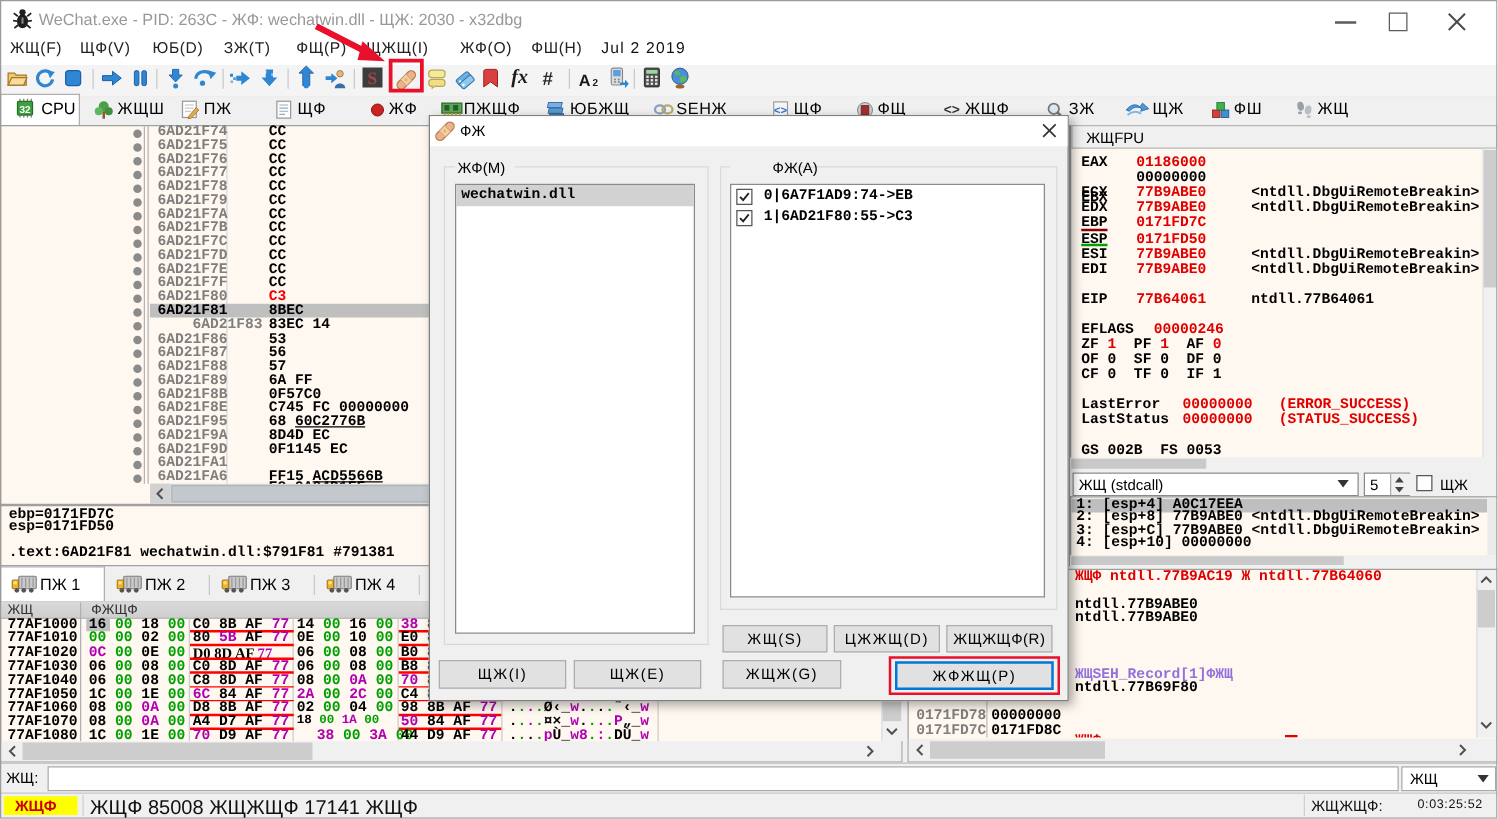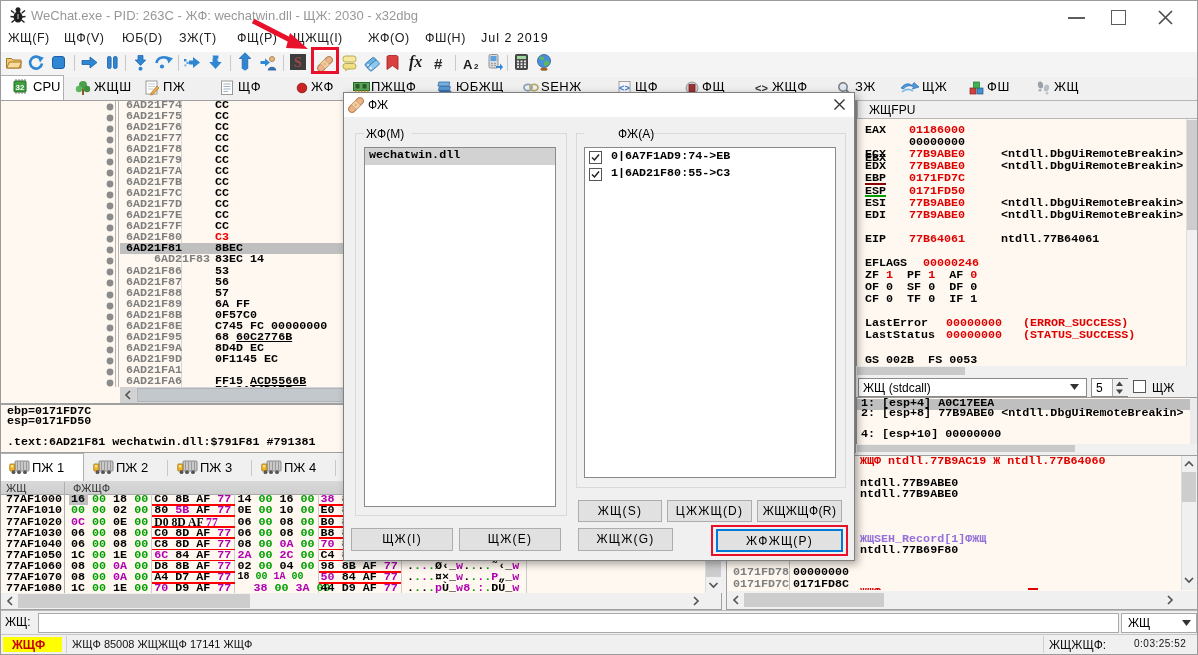--- a/index.html
+++ b/index.html
@@ -629,39 +629,40 @@
 <svg class="a" style="left:1113px;top:389px" width="13" height="6" viewBox="0 0 13 6">
     <polygon points="3,0.5 10,0.5 6.5,5" fill="#444"></polygon>
   </svg>
 <div class="a" style="left:1133px;top:380px;width:13px;height:13px;background:#fff;border:1px solid #555;box-sizing:border-box;"></div>
 <div class="a" style="left:1152px;top:382px;color:#000;font-size:12px;white-space:pre;line-height:1;">ЩЖ</div>
 <div class="a" style="left:856px;top:397px;width:342px;height:56px;background:#FFF8F0;border-top:1px solid #9a9a9a;border-left:1px solid #9a9a9a;box-sizing:border-box;"></div>
 <div class="a" style="left:857px;top:398px;width:333px;height:46px;overflow:hidden;">
 <div class="a" style="left:0px;top:1.2px;width:333px;height:10.4px;background:#bfbfbf;"></div>
 <div class="a" style="left:4px;top:0.2px;color:#000;font-size:11.7px;white-space:pre;line-height:1;font-family:'Liberation Mono',monospace;font-weight:bold;">1: [esp+4] A0C17EEA</div>
 <div class="a" style="left:4px;top:10.43px;color:#000;font-size:11.7px;white-space:pre;line-height:1;font-family:'Liberation Mono',monospace;font-weight:bold;">2: [esp+8] 77B9ABE0 &lt;ntdll.DbgUiRemoteBreakin&gt;</div>
+<div class="a" style="left:4px;top:20.66px;color:#000;font-size:11.7px;white-space:pre;line-height:1;font-family:'Liberation Mono',monospace;font-weight:bold;">3: [esp+C] 77B9ABE0 &lt;ntdll.DbgUiRemoteBreakin&gt;</div>
 <div class="a" style="left:4px;top:30.89px;color:#000;font-size:11.7px;white-space:pre;line-height:1;font-family:'Liberation Mono',monospace;font-weight:bold;">4: [esp+10] 00000000</div>
 </div>
 <div class="a" style="left:1190px;top:398px;width:8px;height:46px;background:#ebebeb;"></div>
 <div class="a" style="left:856px;top:444px;width:342px;height:9px;background:#f0f0f0;"></div>
 <div class="a" style="left:857px;top:445px;width:218px;height:7px;background:#c9c9c9;"></div>
 <div class="a" style="left:0px;top:610px;width:1198px;height:2px;background:#f0f0f0;border-top:1px solid #b9b9b9;"></div>
 <div class="a" style="left:0px;top:612px;width:1198px;height:22px;background:#f0f0f0;"></div>
 <div class="a" style="left:5px;top:616px;color:#000;font-size:12px;white-space:pre;line-height:1;">ЖЩ:</div>
 <div class="a" style="left:38px;top:613px;width:1081px;height:20px;background:#fff;border:1px solid #a9a9a9;box-sizing:border-box;"></div>
 <div class="a" style="left:1121px;top:613px;width:76px;height:20px;background:#fff;border:1px solid #a9a9a9;box-sizing:border-box;"></div>
 <div class="a" style="left:1128px;top:617px;color:#000;font-size:12px;white-space:pre;line-height:1;">ЖЩ</div>
 <svg class="a" style="left:1182px;top:620px" width="10" height="8" viewBox="0 0 10 8">
     <polygon points="0,0 9,0 4.5,6" fill="#333"></polygon>
   </svg>
 <div class="a" style="left:0px;top:634px;width:1198px;height:21px;background:#f0f0f0;border-top:1px solid #c6c6c6;"></div>
 <div class="a" style="left:3px;top:637px;width:59px;height:15px;background:#ffff00;"></div>
 <div class="a" style="left:12px;top:639px;color:#cc0000;font-size:12px;white-space:pre;line-height:1;font-weight:bold;">ЖЩФ</div>
 <div class="a" style="left:66px;top:636px;width:1px;height:17px;background:#cfcfcf;"></div>
-<div class="a" style="left:72px;top:639px;color:#111;font-size:11px;white-space:pre;line-height:1;">ЖЩФ 85008 ЖЩЖЩФ 17141 ЖЩФ</div>
+<div class="a" style="left:72px;top:639px;color:#111;font-size:16px;white-space:pre;line-height:1;">ЖЩФ 85008 ЖЩЖЩФ 17141 ЖЩФ</div>
 <div class="a" style="left:1043px;top:636px;width:1px;height:17px;background:#cfcfcf;"></div>
 <div class="a" style="left:1049px;top:639px;color:#111;font-size:12px;white-space:pre;line-height:1;">ЖЩЖЩФ:</div>
 <div class="a" style="left:1134px;top:639px;color:#111;font-size:10px;white-space:pre;line-height:1;letter-spacing:0.5px;">0:03:25:52</div>
 <div class="a" style="left:343px;top:92px;width:512px;height:469px;background:#f0f0f0;border:1px solid #808080;box-sizing:border-box;box-shadow:3px 3px 8px rgba(0,0,0,0.35);"></div>
 <div class="a" style="left:344px;top:93px;width:510px;height:24px;background:#fff;"></div>
 <svg class="a" style="left:348px;top:97px" width="16" height="16" viewBox="0 0 16 16">
     <g transform="rotate(-45 8 8)">
       <rect x="-1" y="4.6" width="18" height="6.8" rx="3.4" fill="#e9b38b" stroke="#b97d4e" stroke-width="1"></rect>
       <rect x="5" y="4.6" width="6" height="6.8" fill="#f2cfa6" stroke="#caa06e" stroke-width="0.7"></rect>
       <rect x="6.9" y="6.6" width="2.2" height="2.2" fill="#e2b266" transform="rotate(45 8 7.7)"></rect>

